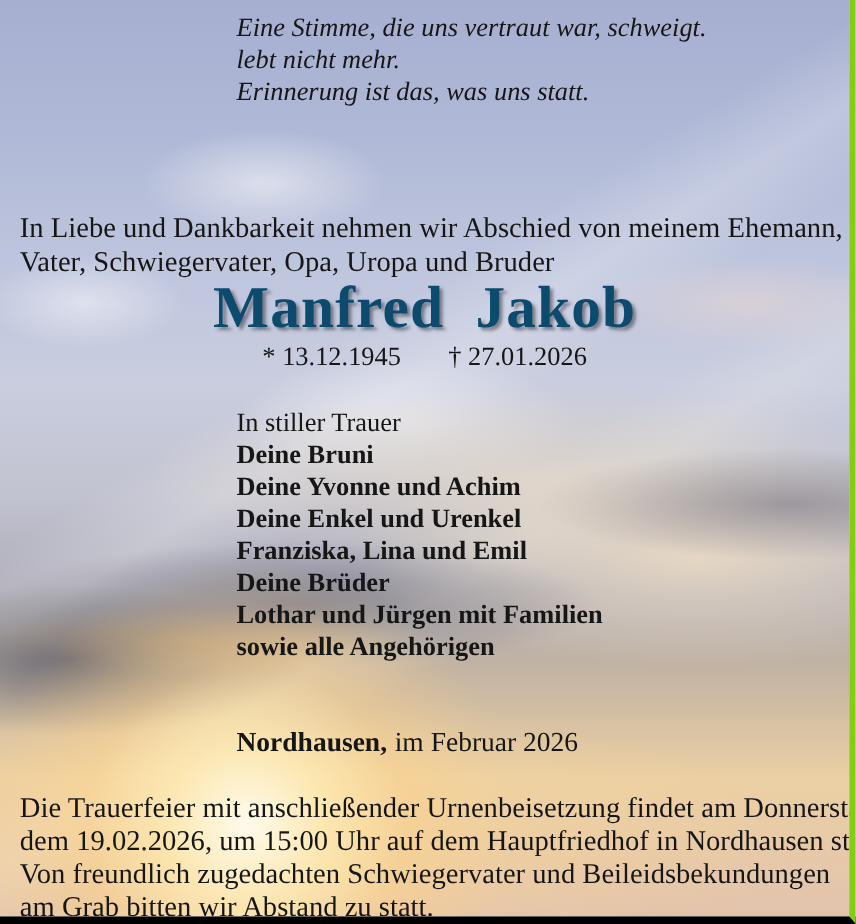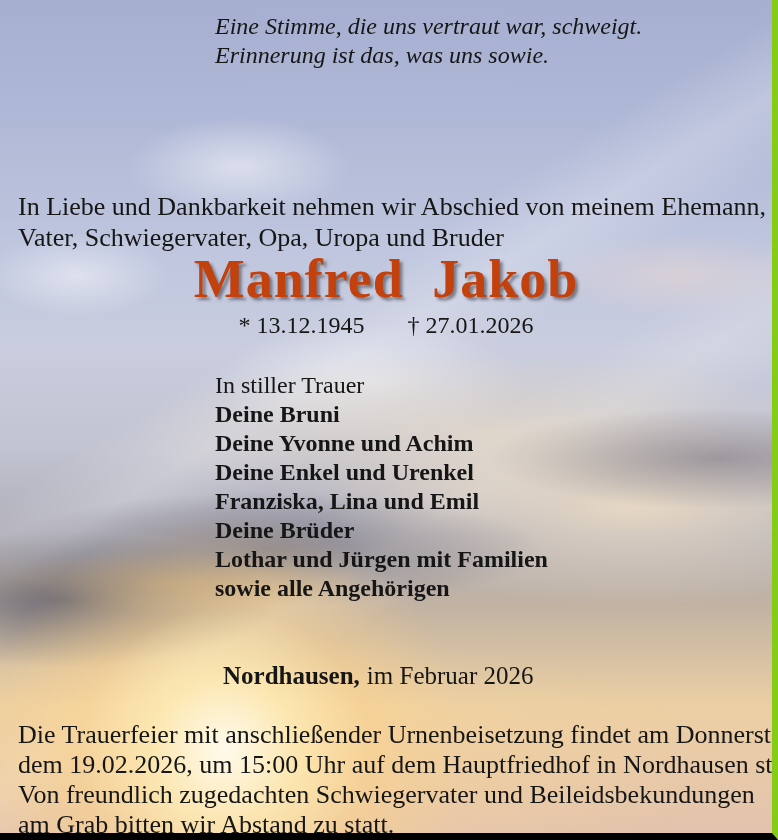--- a/index.html
+++ b/index.html
@@ -68,21 +68,21 @@
   }
 
   .name {
     left: 0; top: 248px;
     width: 100%;
     text-align: center;
     font-size: 54px;
     font-weight: bold;
     letter-spacing: 1px;
     word-spacing: 14px;
-    color: #c2410c;
+    color: #0c4a6e;
     text-shadow: 3px 3px 3px rgba(55,55,62,0.55);
   }
 
   .dates {
     left: 0; top: 312px;
     width: 100%;
     display: flex;
     justify-content: center;
     gap: 43px;
     font-size: 24px;
@@ -90,21 +90,21 @@
 
   .mourning {
     left: 215px; top: 371px;
     font-size: 24px;
     line-height: 29px;
     white-space: nowrap;
   }
   .mourning .bold-line { font-weight: bold; }
 
   .dateline {
-    left: 223px; top: 662px;
+    left: 215px; top: 662px;
     font-size: 25px;
     white-space: nowrap;
   }
   .dateline .place { font-weight: bold; }
   .dateline .date { margin-left: 0.28em; }
 
   .funeral {
     left: 18px; top: 720px;
     width: 752px;
     font-size: 26px;
@@ -114,21 +114,22 @@
 </style>
 </head>
 <body>
 
 <div class="card">
 
   <div class="sky"></div>
 
   <div class="layer verse">
     <div>Eine Stimme, die uns vertraut war, schweigt.</div>
-    <div>Erinnerung ist das, was uns sowie.</div>
+    <div>lebt nicht mehr.</div>
+    <div>Erinnerung ist das, was uns statt.</div>
   </div>
 
   <div class="layer intro">In Liebe und Dankbarkeit nehmen wir Abschied von meinem Ehemann, Vater, Schwiegervater, Opa, Uropa und Bruder</div>
 
   <div class="layer name">Manfred Jakob</div>
 
   <div class="layer dates">
     <span>* 13.12.1945</span>
     <span>† 27.01.2026</span>
   </div>

